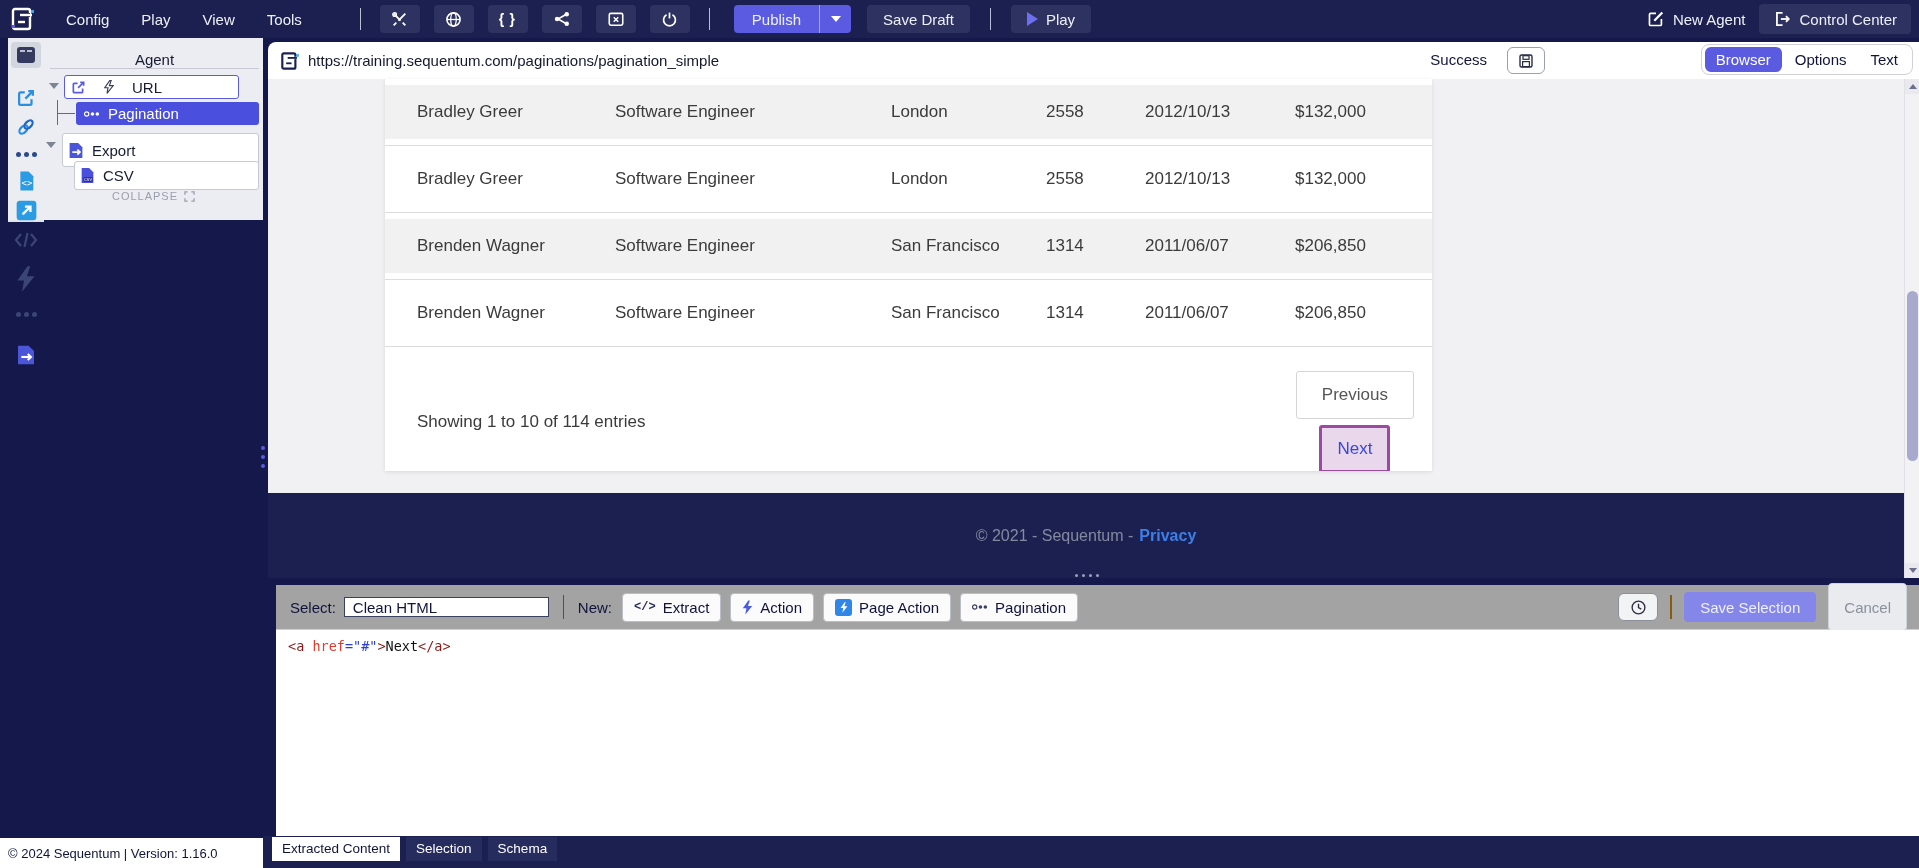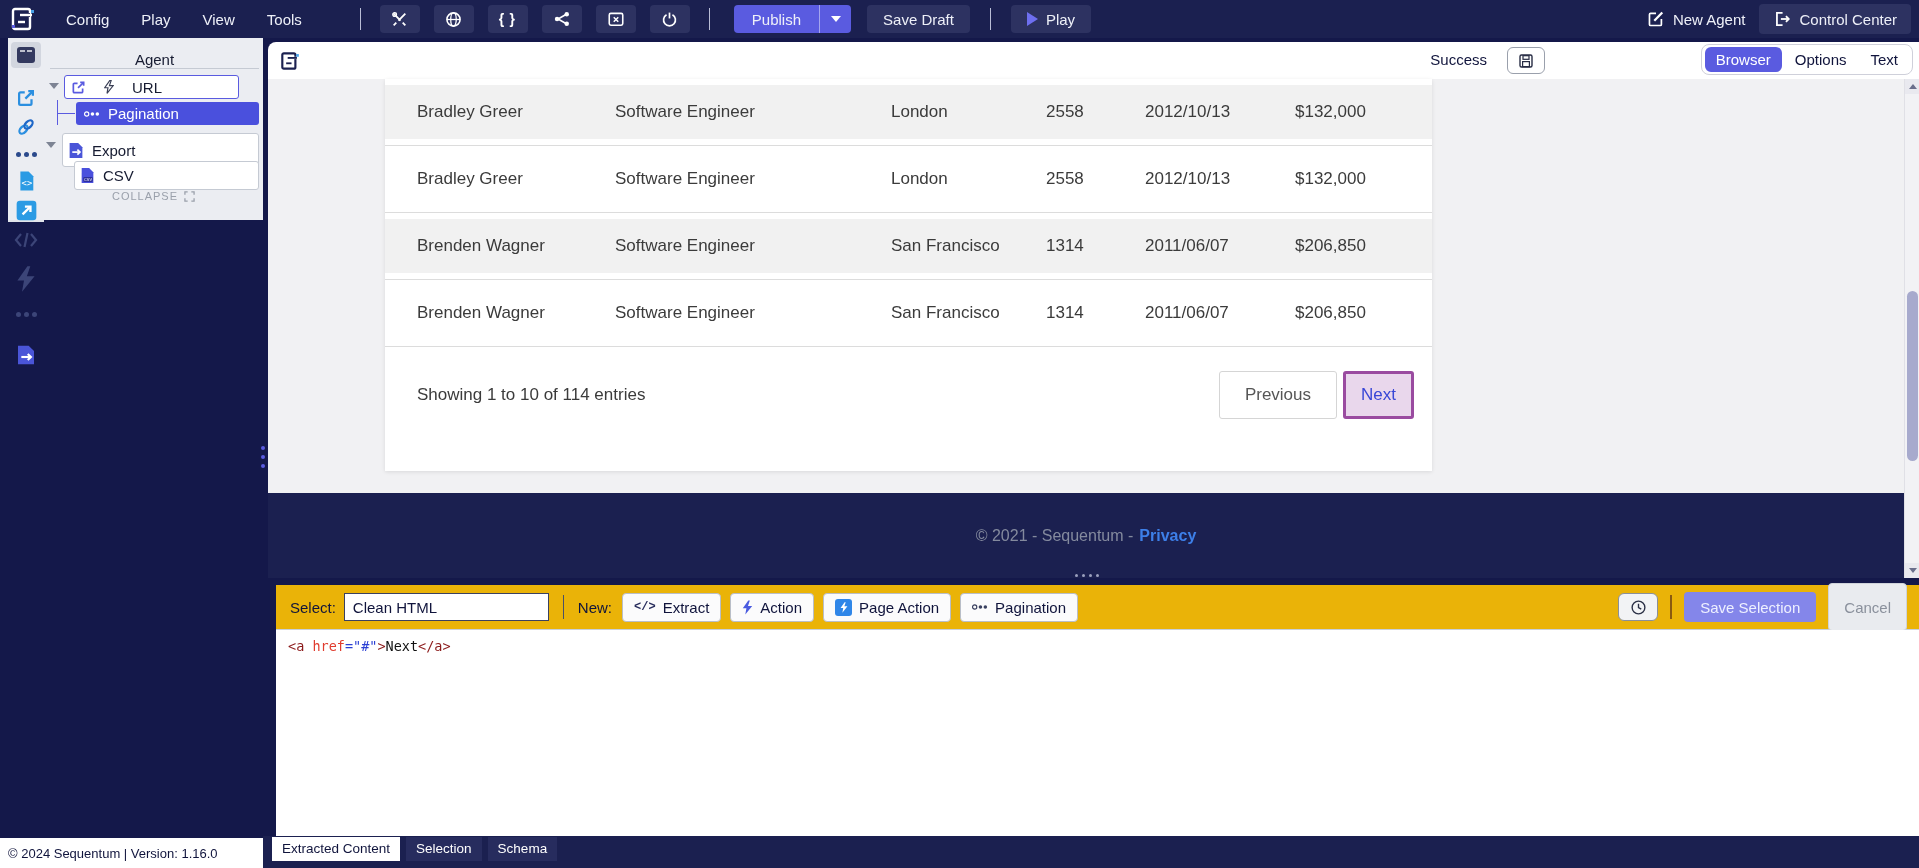--- a/index.html
+++ b/index.html
@@ -75,21 +75,21 @@
   .content { position:absolute; left:268px; top:79px; width:1636px; height:414px; background:#f1f1f3; }
   .card { position:absolute; left:117px; top:0; width:1047px; height:392px; background:#fff;
     box-shadow:0 1px 4px rgba(0,0,0,.10); overflow:hidden; }
   .t-row { height:67px; border-bottom:1px solid #dcdcdc; position:relative; }
   .t-row .inner { position:absolute; left:0; right:0; top:6px; bottom:6px; display:grid;
     grid-template-columns:198px 276px 155px 99px 150px 1fr; align-items:center; padding-left:32px; }
   .t-row.stripe .inner { background:#f1f1f1; }
   .t-cell { font-size:17px; color:#3b3b3b; }
   .tbl-foot { display:flex; align-items:center; justify-content:space-between; padding:24px 18px 0 32px; }
   .showing { font-size:17px; color:#3b3b3b; }
-  .pgn { display:flex; align-items:center; gap:6px; }
+  .pgn { display:flex; align-items:center; gap:6px;flex-direction:column; }
   .btn-prev { background:#fff; border:1px solid #d5d5d5; border-radius:3px; color:#565656;
     font-size:17px; padding:13px 25px; }
   .btn-next { background:#e9d7ec; border:3px solid #9a4ba0; border-radius:3px; color:#3947d6;
     font-size:17px; padding:11px 15px; }
 
   .scrolltrack { position:absolute; left:1904px; top:79px; width:15px; height:499px; background:#f2f2f5;
     border-left:1px solid #e0e0e6; }
   .scrollthumb { position:absolute; left:2px; top:212px; width:11px; height:170px; background:#a7aacd; border-radius:6px; }
   .sc-arrow { position:absolute; left:0; width:15px; height:15px; display:flex; align-items:center; justify-content:center; background:#e9e9ef; }
   .sc-up { top:0; } .sc-dn { bottom:0; }
@@ -97,23 +97,23 @@
   .tri-dn-s { width:0; height:0; border-left:4px solid transparent; border-right:4px solid transparent; border-top:5px solid #6a6f8c; }
 
   .page-footer { position:absolute; left:268px; top:493px; width:1636px; height:85px; background:#1b2050;
     display:flex; align-items:center; justify-content:center; font-size:16px; color:#848a9e; gap:6px; }
   .page-footer a { color:#3d7fe8; text-decoration:none; font-weight:bold; }
 
   .splitter { position:absolute; left:1075px; top:574px; display:flex; gap:4px; }
   .splitter i { width:3px; height:3px; border-radius:50%; background:#9ba0bd; display:block; }
 
   
-  .selectbar { position:absolute; left:276px; top:585px; width:1643px; height:45px; background:#eab308;
+  .selectbar { position:absolute; left:276px; top:585px; width:1643px; height:45px; background:#a3a3a3;
     border-bottom:1px solid #c8d0dc; display:flex; align-items:center; padding-left:14px; font-size:15px; color:#10143c; }
-  .sel-input { width:205px; height:28px; border:1px solid #3a4160; background:#fff; font-size:15px;
+  .sel-input { width:205px; height:20px; border:1px solid #3a4160; background:#fff; font-size:15px;
     font-family:"Liberation Sans",sans-serif; padding:0 8px; margin-left:8px; color:#10143c; }
   .sb-div { width:1px; height:24px; background:#4a5068; margin:0 14px; }
   .nb { height:29px; background:#fbfbfc; border:1px solid #b9bec8; border-radius:4px; display:flex;
     align-items:center; gap:7px; padding:0 11px; margin-right:9px; font-size:15px; color:#10143c; }
   .nb-xtr { font-family:"Liberation Mono",monospace; font-weight:bold; font-size:12px; color:#272c5c; }
   .pa-ic { width:17px; height:17px; background:#2f86e8; border-radius:3px; display:flex; align-items:center; justify-content:center; }
   .sb-right { margin-left:auto; display:flex; align-items:center; margin-right:12px; gap:12px; }
   .clock-btn { width:40px; height:28px; border:1px solid #8a8f99; border-radius:6px; background:#f2f3f5;
     display:flex; align-items:center; justify-content:center; color:#2a2f45; }
   .sb-div2 { width:2px; height:24px; background:#8a5a10; }
@@ -358,20 +358,21 @@
 <div class="urlbar">
   <span style="margin-left:12px">
     <svg width="20" height="20" viewBox="0 0 26 26">
         <rect x="3" y="3" width="17" height="20" rx="2" fill="none" stroke="#1b2050" stroke-width="2.8"></rect>
         <line x1="10" y1="9" x2="22" y2="9" stroke="#fff" stroke-width="3"></line>
         <line x1="10" y1="9" x2="22" y2="9" stroke="#1b2050" stroke-width="2.4"></line>
         <line x1="8" y1="16" x2="15" y2="16" stroke="#1b2050" stroke-width="2.4"></line>
         <rect x="21" y="4" width="3.5" height="3.5" fill="#4aa3e8"></rect>
       </svg>
   </span>
+  <span class="url-text">https://training.sequentum.com/paginations/pagination_simple</span>
   <span class="success">Success</span>
   <span class="floppy-btn">
     <svg width="16" height="16" viewBox="0 0 16 16">
         <rect x="2" y="2" width="12" height="12" rx="1.5" fill="none" stroke="#272c44" stroke-width="1.4"></rect>
         <rect x="5" y="2.7" width="6" height="3.6" fill="none" stroke="#272c44" stroke-width="1.2"></rect>
         <rect x="4.6" y="8.6" width="6.8" height="5" fill="none" stroke="#272c44" stroke-width="1.2"></rect>
       </svg>
   </span>
   <span class="view-tabs">
     <span class="vtab active">Browser</span>

